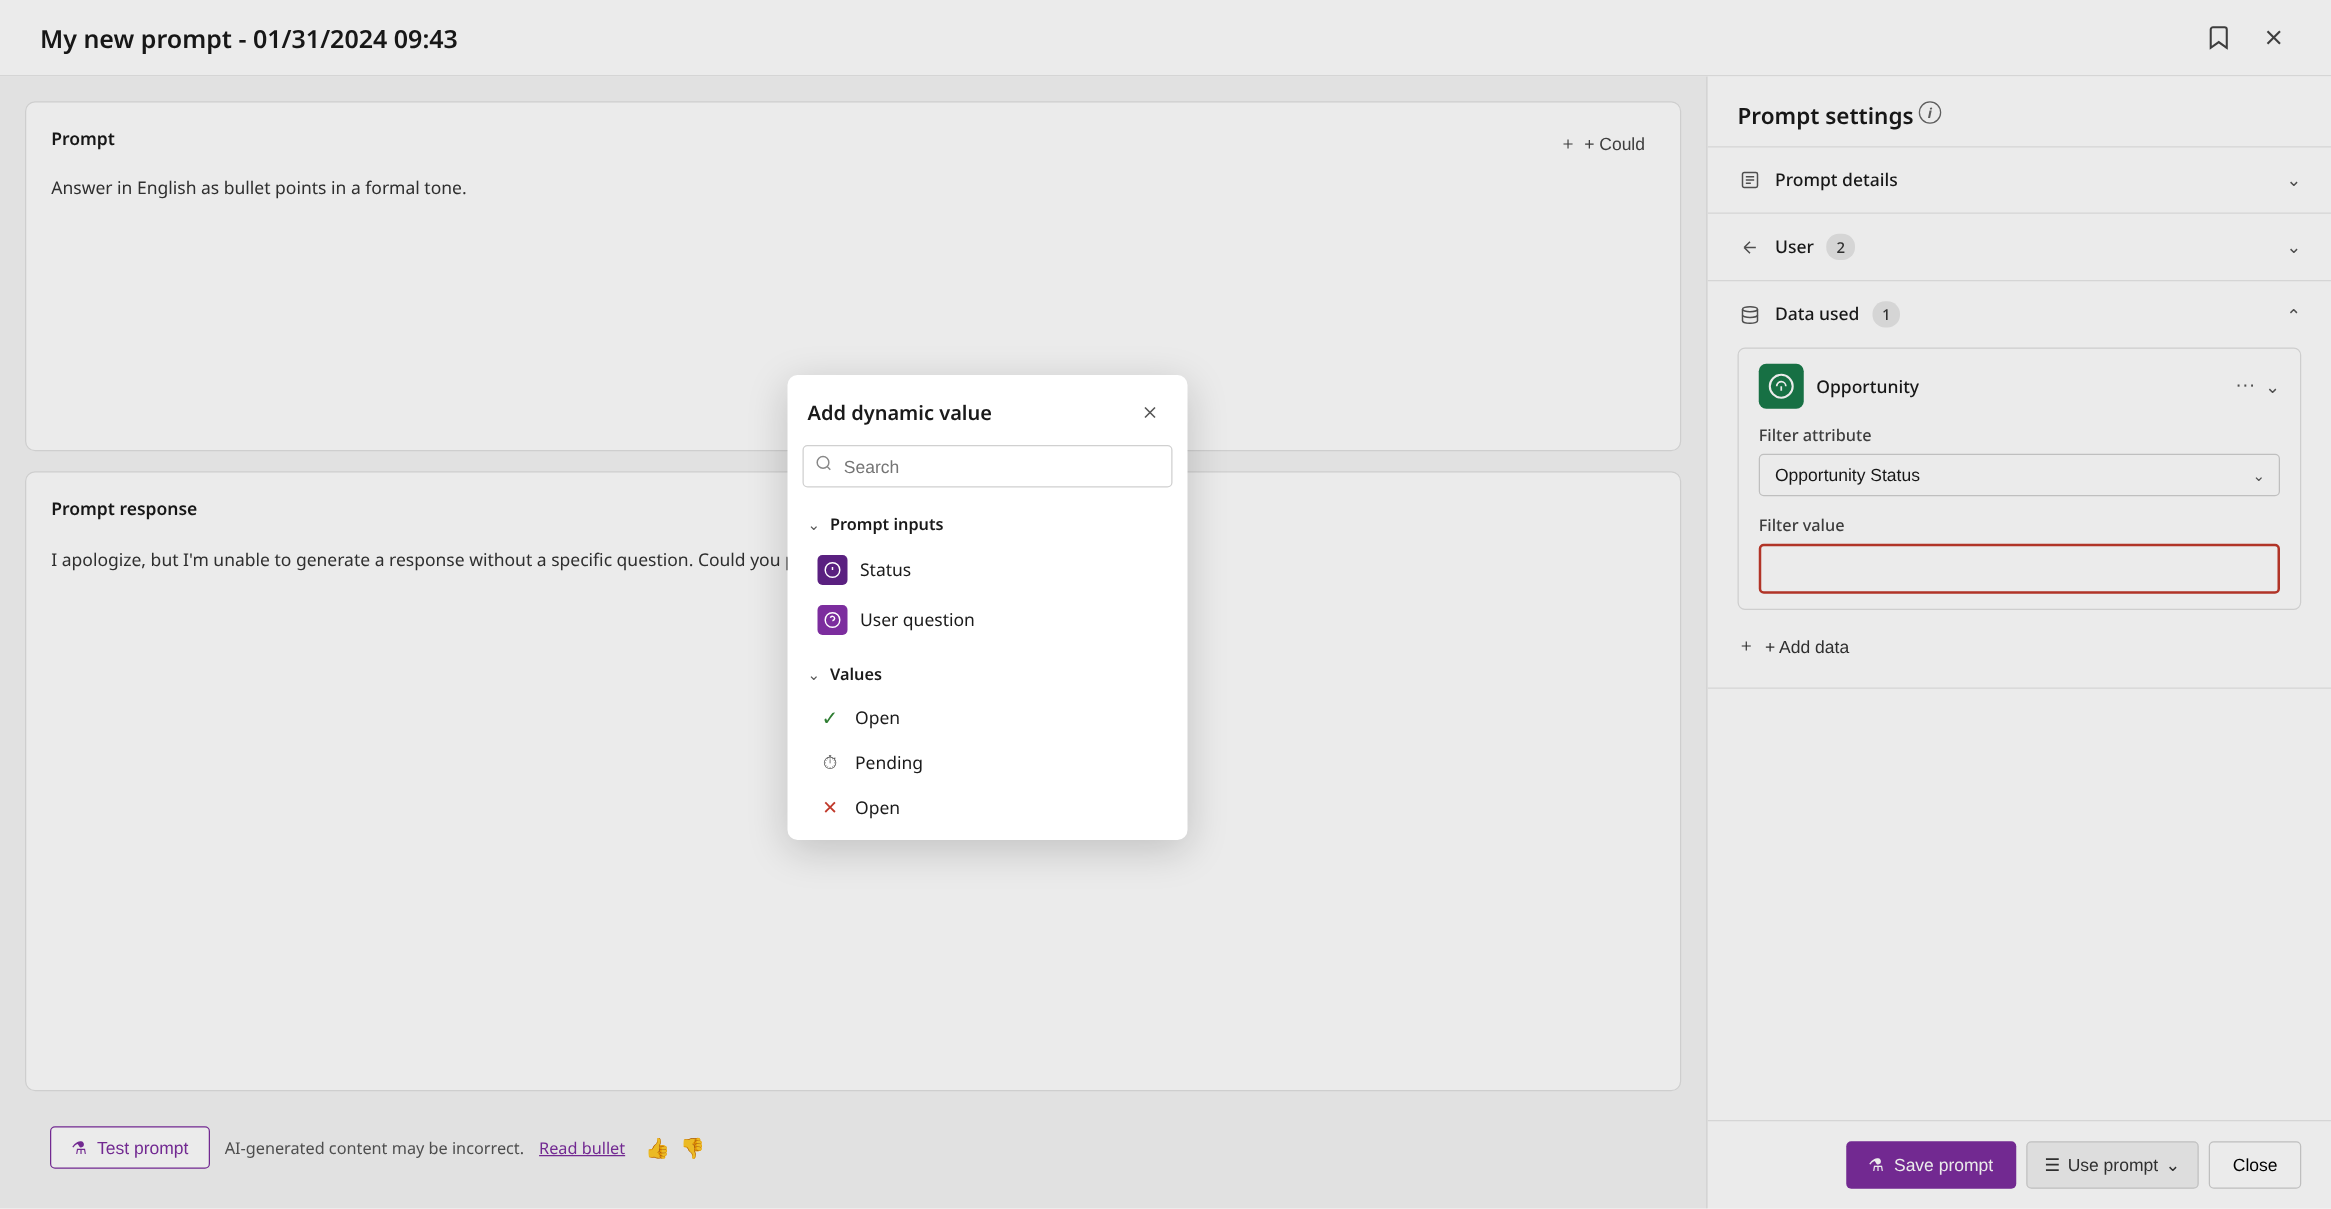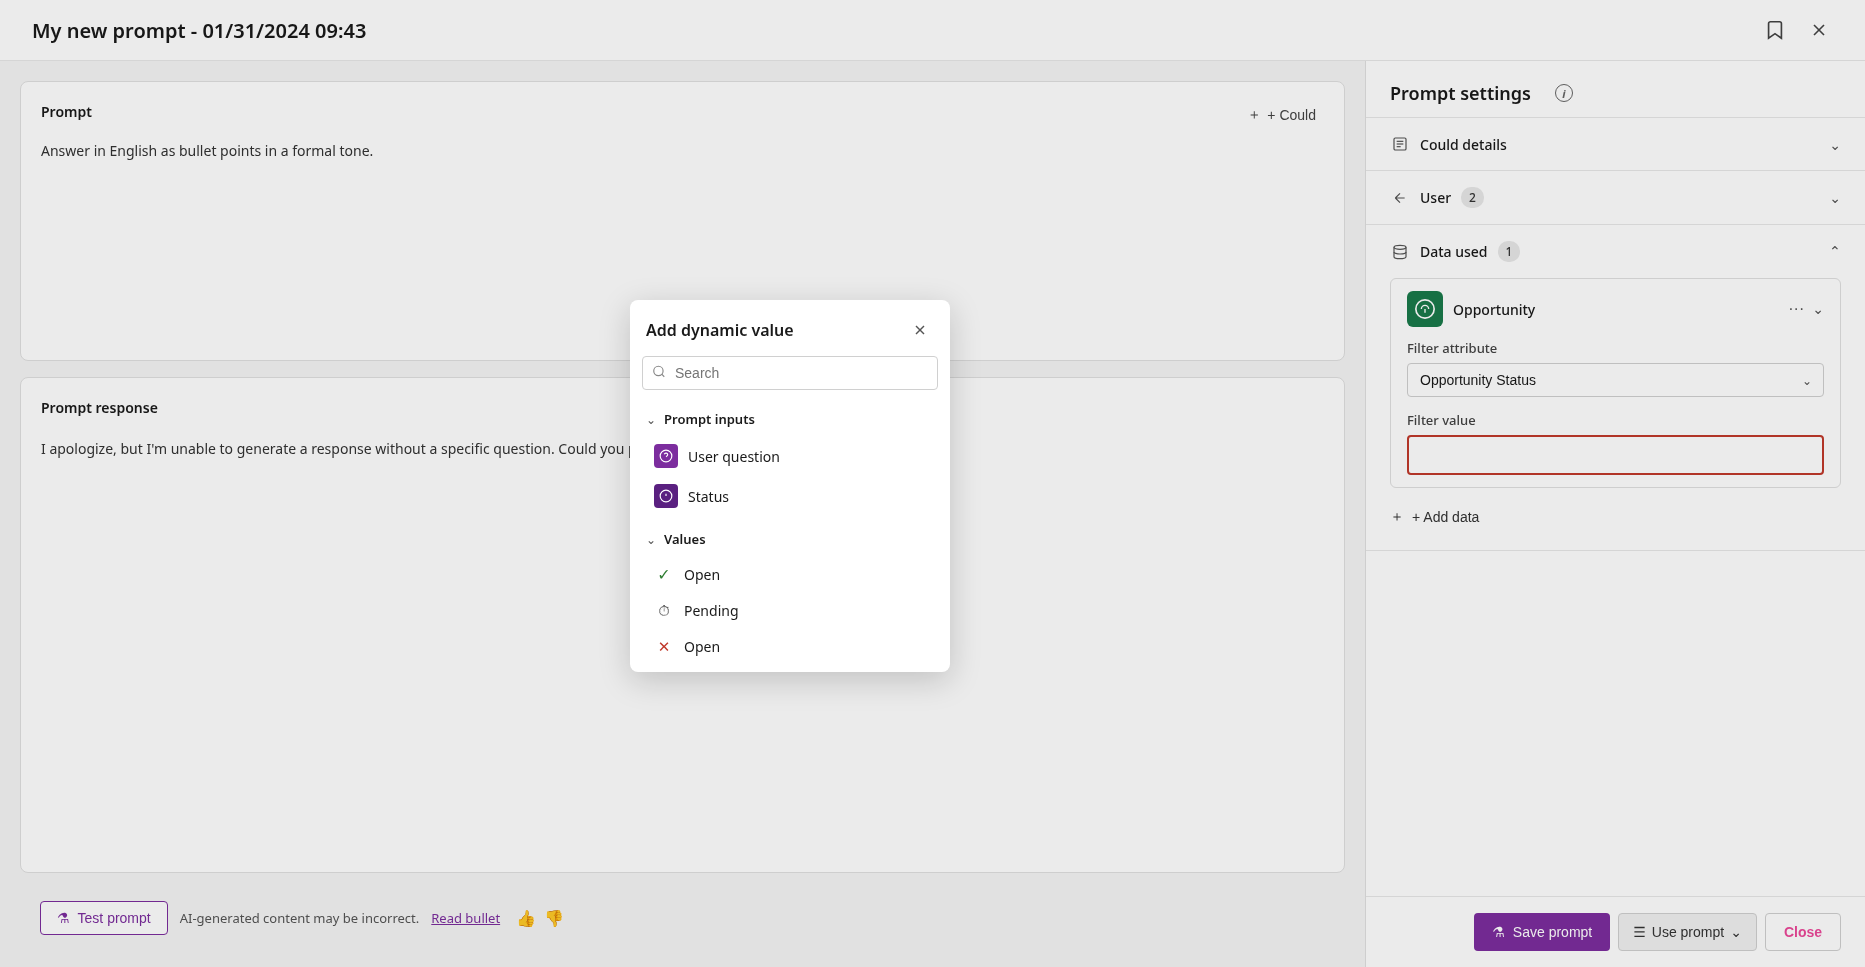--- a/index.html
+++ b/index.html
@@ -177,22 +177,22 @@
       background: #fff;
       border-left: 1px solid #e0e0e0;
       display: flex;
       flex-direction: column;
       overflow-y: auto;
     }
 
     .right-panel-header {
       padding: 20px 24px 12px;
       display: flex;
-      align-items: center;
-      gap: 24px;
+      align-items: flex-start;
+      gap: 4px;
       border-bottom: 1px solid #e8e8e8;
     }
     .right-panel-title {
       font-size: 18px;
       font-weight: 600;
       color: #1a1a1a;
     }
     .info-icon {
       width: 18px;
       height: 18px;
@@ -399,27 +399,26 @@
       color: #333;
       border: 1px solid #d0d0d0;
       padding: 10px 14px;
       border-radius: 4px;
       font-size: 14px;
       font-weight: 500;
       cursor: pointer;
     }
     .close-btn-footer {
       background: #fff;
-      color: #ec4899;
+      color: #000000;
       border: 1px solid #d0d0d0;
       padding: 10px 18px;
       border-radius: 4px;
       font-size: 14px;
       cursor: pointer;
-      font-weight: bold;
     }
 
     
     .overlay {
       position: absolute;
       top: 0;
       left: 0;
       right: 0;
       bottom: 0;
       background: rgba(0,0,0,0.08);
@@ -632,21 +631,21 @@
         <div class="accordion-header">
           <div class="accordion-left">
             <div class="accordion-icon">
               <svg width="16" height="16" viewBox="0 0 24 24" fill="none" stroke="currentColor" stroke-width="1.8">
                 <rect x="3" y="3" width="18" height="18" rx="2"></rect>
                   <line x1="7" y1="8" x2="17" y2="8"></line>
                 <line x1="7" y1="12" x2="17" y2="12"></line>
                   <line x1="7" y1="16" x2="13" y2="16"></line>
               </svg>
             </div>
-            <span class="accordion-title">Could details</span>
+            <span class="accordion-title">Prompt details</span>
           </div>
           <span class="chevron">⌄</span>
         </div>
       </div>
 
       <div class="accordion-section">
         <div class="accordion-header">
           <div class="accordion-left">
             <div class="accordion-icon">
               <svg width="16" height="16" viewBox="0 0 24 24" fill="none" stroke="currentColor" stroke-width="1.8">
@@ -765,40 +764,40 @@
     <input type="text" class="popup-search-input" placeholder="Search" style="">
   </div>
 
   <div class="popup-section">
     <div class="popup-section-header">
       <span class="popup-section-chevron">⌄</span>
       <span class="popup-section-title">Prompt inputs</span>
     </div>
 
     <div class="popup-item">
+      <div class="popup-item-icon icon-purple-dark">
+        <svg width="14" height="14" viewBox="0 0 24 24" fill="none" stroke="#fff" stroke-width="2">
+          <circle cx="12" cy="12" r="10"></circle>
+          <line x1="12" y1="8" x2="12" y2="12"></line>
+          <line x1="12" y1="16" x2="12.01" y2="16"></line>
+        </svg>
+      </div>
+      <span class="popup-item-label">Status</span>
+    </div>
+
+    <div class="popup-item">
       <div class="popup-item-icon icon-purple">
         <svg width="14" height="14" viewBox="0 0 24 24" fill="none" stroke="#fff" stroke-width="2">
           <circle cx="12" cy="12" r="10"></circle>
           <path d="M9.09 9a3 3 0 015.83 1c0 2-3 3-3 3"></path>
           <line x1="12" y1="17" x2="12.01" y2="17"></line>
         </svg>
       </div>
       <span class="popup-item-label">User question</span>
     </div>
-
-    <div class="popup-item">
-      <div class="popup-item-icon icon-purple-dark">
-        <svg width="14" height="14" viewBox="0 0 24 24" fill="none" stroke="#fff" stroke-width="2">
-          <circle cx="12" cy="12" r="10"></circle>
-          <line x1="12" y1="8" x2="12" y2="12"></line>
-          <line x1="12" y1="16" x2="12.01" y2="16"></line>
-        </svg>
-      </div>
-      <span class="popup-item-label">Status</span>
-    </div>
   </div>
 
   <div class="popup-section" style="margin-top:6px;">
     <div class="popup-section-header">
       <span class="popup-section-chevron">⌄</span>
       <span class="popup-section-title">Values</span>
     </div>
 
     <div class="popup-value-item">
       <span class="popup-value-icon" style="color:#2e7d32; font-size:16px;">✓</span>

